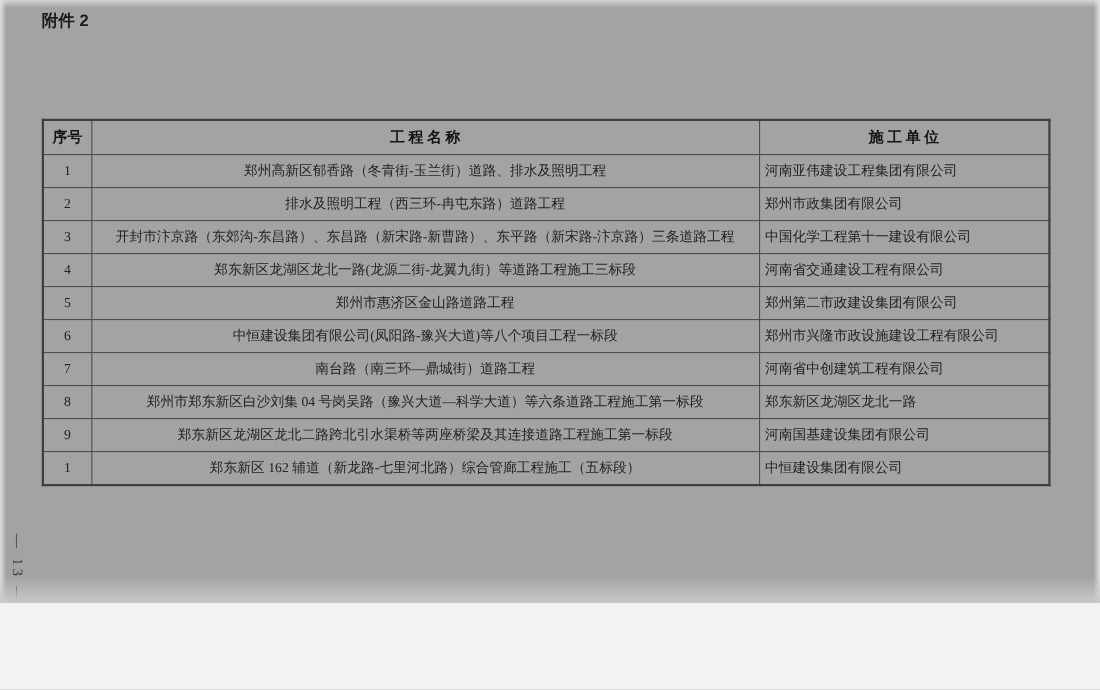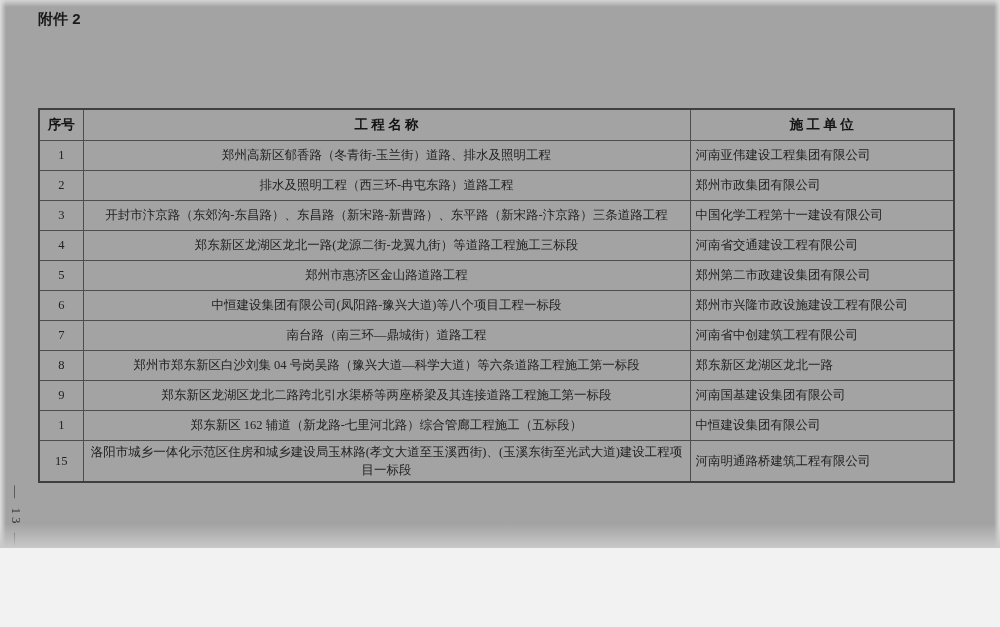--- a/index.html
+++ b/index.html
@@ -151,22 +151,17 @@
         <tr>
     <td class="cell-no">9</td>
     <td class="cell-project">郑东新区龙湖区龙北二路跨北引水渠桥等两座桥梁及其连接道路工程施工第一标段</td>
     <td class="cell-contractor">河南国基建设集团有限公司</td>
   </tr>
         <tr>
     <td class="cell-no">1</td>
     <td class="cell-project">郑东新区 162 辅道（新龙路-七里河北路）综合管廊工程施工（五标段）</td>
     <td class="cell-contractor">中恒建设集团有限公司</td>
   </tr>
-        <tr>
-    <td class="cell-no">15</td>
-    <td class="cell-project">洛阳市城乡一体化示范区住房和城乡建设局玉林路(孝文大道至玉溪西街)、(玉溪东街至光武大道)建设工程项目一标段</td>
-    <td class="cell-contractor">河南明通路桥建筑工程有限公司</td>
-  </tr>
       </tbody>
   </table>
 
   <div class="scan-edge-bottom"></div>
 </div>
 
 </body></html>

